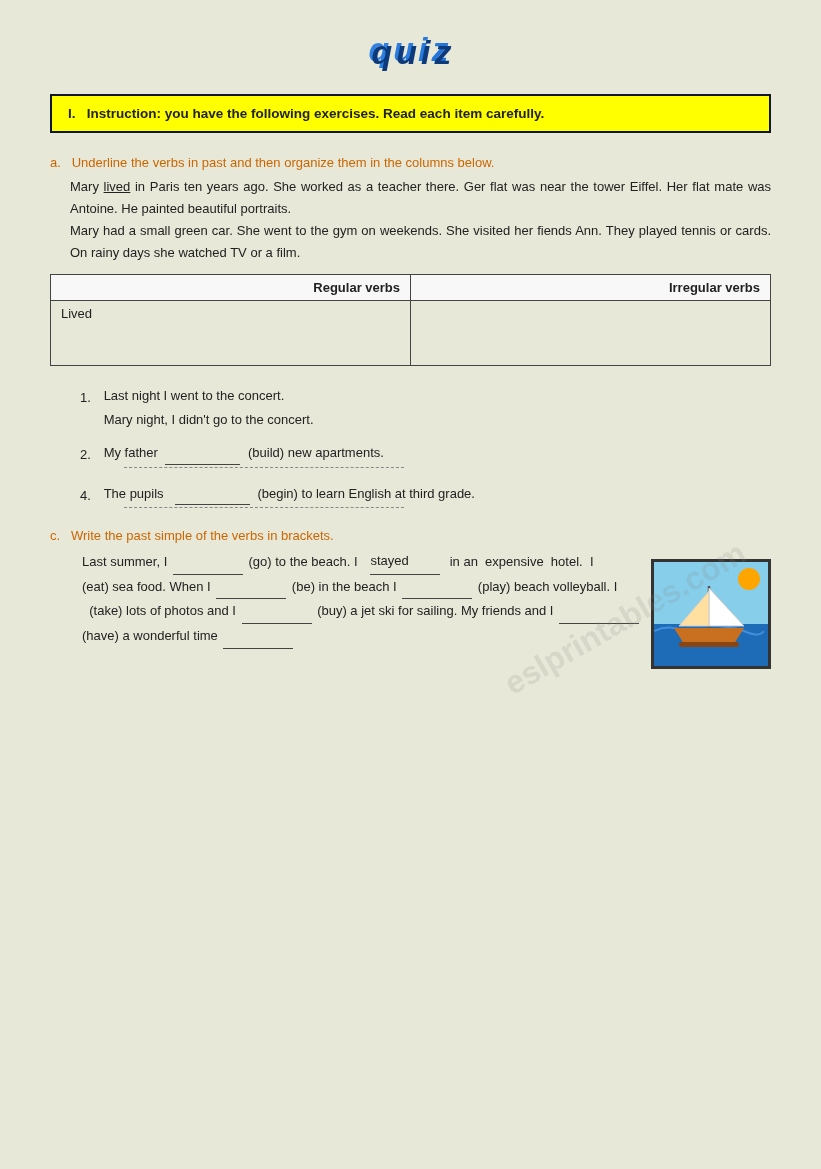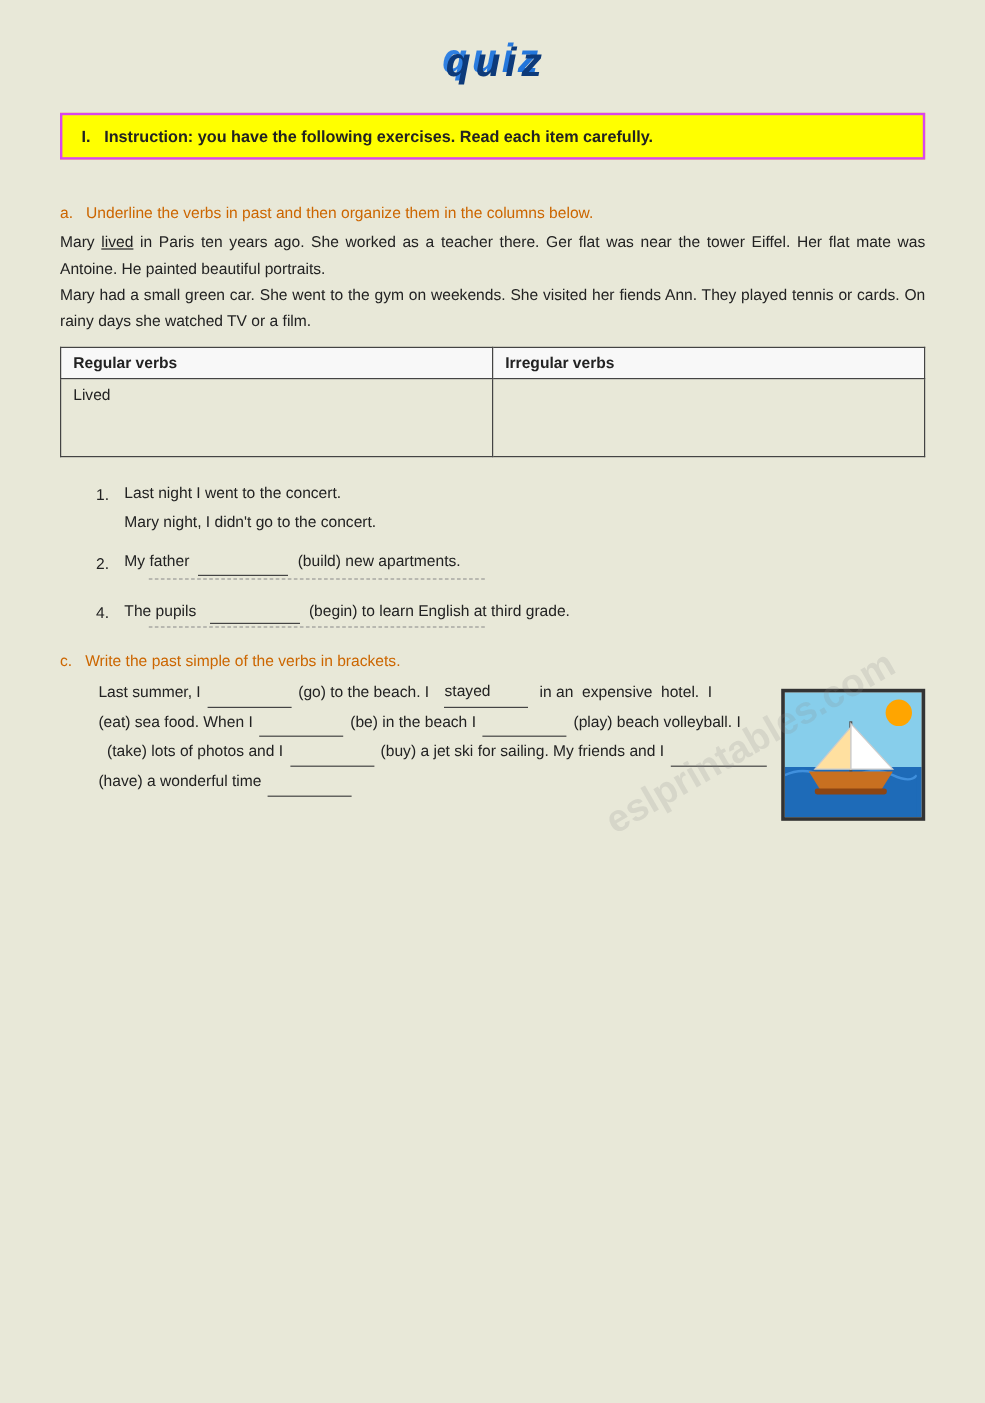--- a/index.html
+++ b/index.html
@@ -25,49 +25,50 @@
       letter-spacing: 4px;
       font-family: 'Arial Black', Arial, sans-serif;
       display: inline-block;
       background: linear-gradient(135deg, #3584e4, #1c71d8);
       -webkit-background-clip: text;
       -webkit-text-fill-color: transparent;
       background-clip: text;
     }
     .instruction-box {
       background-color: #ffff00;
-      border: 2px solid #d946ef;
+      border: 2px solid #0f172a;
       padding: 10px 16px;
-      margin-bottom: 37px;
+      margin-bottom: 22px;
       font-weight: bold;
       font-size: 13.5px;
       color: #222;
     }
     .section-label {
       color: #cc6600;
       font-size: 13px;
       margin-bottom: 6px;
       margin-top: 16px;
     }
     .passage {
+      margin-left: 20px;
       margin-bottom: 10px;
       line-height: 1.7;
       font-size: 13px;
       text-align: justify;
     }
     .underlined { text-decoration: underline; }
     table.verbs-table {
       border-collapse: collapse;
       width: 100%;
       margin: 8px 0 18px 0;
     }
     table.verbs-table th {
       border: 1px solid #444;
       padding: 5px 10px;
-      text-align: left;
+      text-align: right;
       font-weight: bold;
       background: #f8f8f8;
       font-size: 13px;
     }
     table.verbs-table td {
       border: 1px solid #444;
       padding: 5px 10px;
       height: 65px;
       vertical-align: top;
       font-size: 13px;

